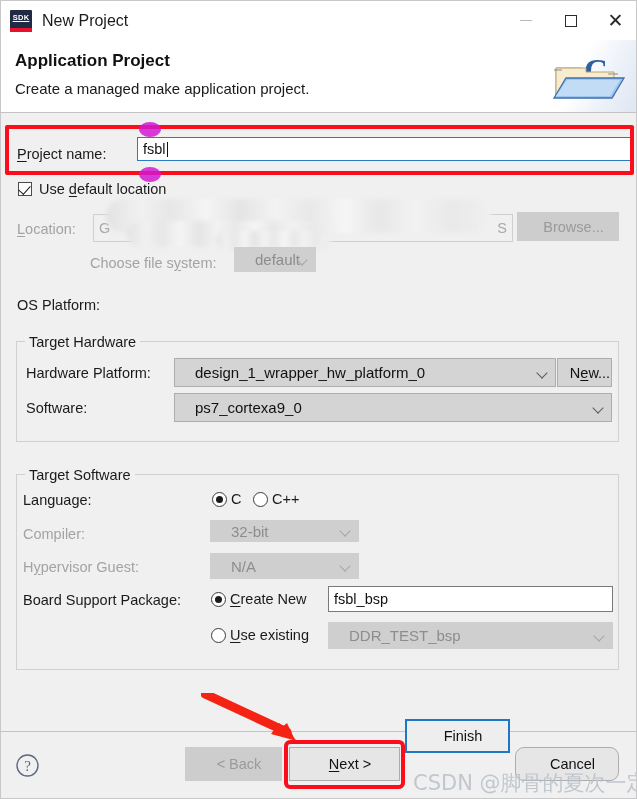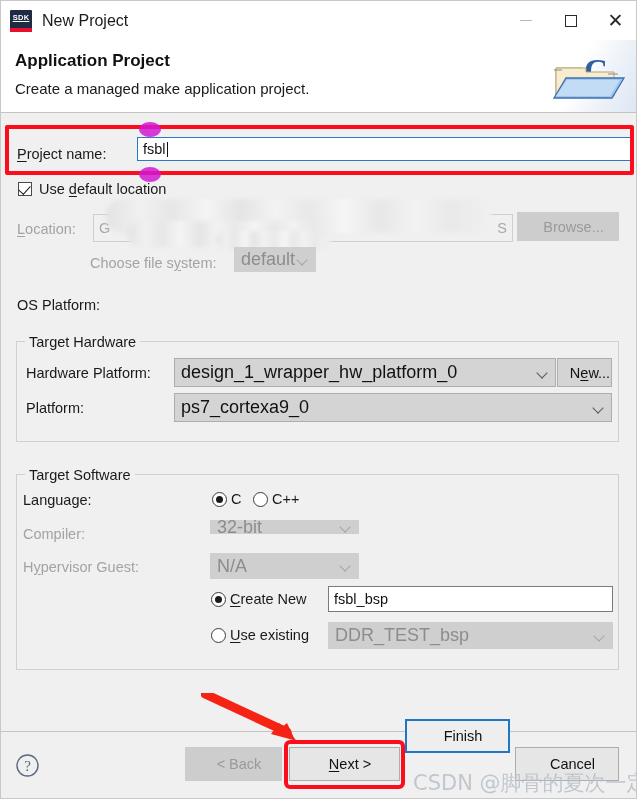--- a/index.html
+++ b/index.html
@@ -96,22 +96,22 @@
   .textfield.flat{border:1px solid #7a7a7a;}
   .textfield.disabled{
     background:#f0f0f0;border:1px solid #cfcfcf;color:#a8a8a8;
   }
   .caret{display:inline-block;width:1px;height:15px;background:#111;margin-left:1px;}
 
   
   .combo{
     position:absolute;box-sizing:border-box;
     background:#d4d4d4;border:1px solid #adadad;
-    font-size:18px;color:#111;
-    display:flex;align-items:center;padding-left:6px;
+    font-size:15px;color:#111;
+    display:flex;align-items:center;padding-left:20px;
   }
   .combo.disabled{background:#cfcfcf;border:1px solid #cfcfcf;color:#8d8d8d;}
   .combo .arrow{
     position:absolute;right:8px;top:50%;width:9px;height:9px;margin-top:-5px;
   }
   .combo .arrow:before{
     content:"";position:absolute;left:0;top:1px;width:7px;height:7px;
     border-right:1.3px solid #5a5a5a;border-bottom:1.3px solid #5a5a5a;
     transform:rotate(45deg);
   }
@@ -277,49 +277,50 @@
 
     <div class="lbl" style="left:25px;top:252px;">Hardware Platform:</div>
     <div class="combo" style="left:173px;top:245px;width:382px;height:29px;">
       <span>design_1_wrapper_hw_platform_0</span>
       <span class="arrow"></span>
     </div>
     <div class="btn" style="left:556px;top:245px;width:55px;height:29px;">
       <span>N<span class="u">e</span>w...</span>
     </div>
 
-    <div class="lbl" style="left:25px;top:287px;">Platform:</div>
+    <div class="lbl" style="left:25px;top:287px;">Software:</div>
     <div class="combo" style="left:173px;top:280px;width:438px;height:29px;">
       <span>ps7_cortexa9_0</span>
       <span class="arrow"></span>
     </div>
 
     <div class="group" style="left:15px;top:361px;width:603px;height:196px;"></div>
     <div class="group-title" style="left:24px;top:354px;">Target Software</div>
 
     <div class="lbl" style="left:22px;top:379px;">Language:</div>
     <div class="radio" style="left:211px;top:379px;">
       <span class="dot"></span>
     </div>
     <div class="lbl" style="left:230px;top:378px;">C</div>
     <div class="radio" style="left:252px;top:379px;"></div>
     <div class="lbl" style="left:271px;top:378px;">C++</div>
 
     <div class="lbl dim" style="left:22px;top:413px;">Compiler:</div>
-    <div class="combo disabled" style="left:209px;top:407px;width:149px;height:14px;">
+    <div class="combo disabled" style="left:209px;top:407px;width:149px;height:22px;">
       <span>32-bit</span>
       <span class="arrow"></span>
     </div>
 
     <div class="lbl dim" style="left:22px;top:446px;">H<span class="u">y</span>pervisor Guest:</div>
     <div class="combo disabled" style="left:209px;top:440px;width:149px;height:26px;">
       <span>N/A</span>
       <span class="arrow"></span>
     </div>
 
+    <div class="lbl" style="left:22px;top:479px;">Board Support Package:</div>
     <div class="radio" style="left:210px;top:479px;">
       <span class="dot"></span>
     </div>
     <div class="lbl" style="left:229px;top:478px;"><span class="u">C</span>reate New</div>
     <div class="textfield flat" style="left:327px;top:473px;width:285px;height:26px;border-color:#7a7a7a;">
       <span>fsbl_bsp</span>
     </div>
 
     <div class="radio" style="left:210px;top:515px;"></div>
     <div class="lbl" style="left:229px;top:514px;"><span class="u">U</span>se existing</div>
@@ -338,21 +339,21 @@
 
   <div class="btn disabled" style="left:184px;top:746px;width:97px;height:34px;">
     <span>&lt; Back</span>
   </div>
   <div class="btn plain" style="left:288px;top:746px;width:111px;height:34px;">
     <span><span class="u">N</span>ext &gt;</span>
   </div>
   <div class="btn default" style="left:404px;top:718px;width:105px;height:34px;">
     <span>Finish</span>
   </div>
-  <div class="btn plain" style="left:514px;top:746px;width:104px;height:34px;">
+  <div class="btn plain" style="left:514px;top:746px;width:104px;height:34px;border-radius:9px;">
     <span>Cancel</span>
   </div>
 
   <div class="watermark">CSDN @脚骨的夏次一定</div>
 
   <div class="anno-rect" style="left:4px;top:124px;width:629px;height:50px;"></div>
   <div class="handle" style="left:138px;top:121px;"></div>
   <div class="handle" style="left:138px;top:166px;"></div>
 
   <div class="anno-rect rounded" style="left:283px;top:739px;width:121px;height:49px;"></div>

